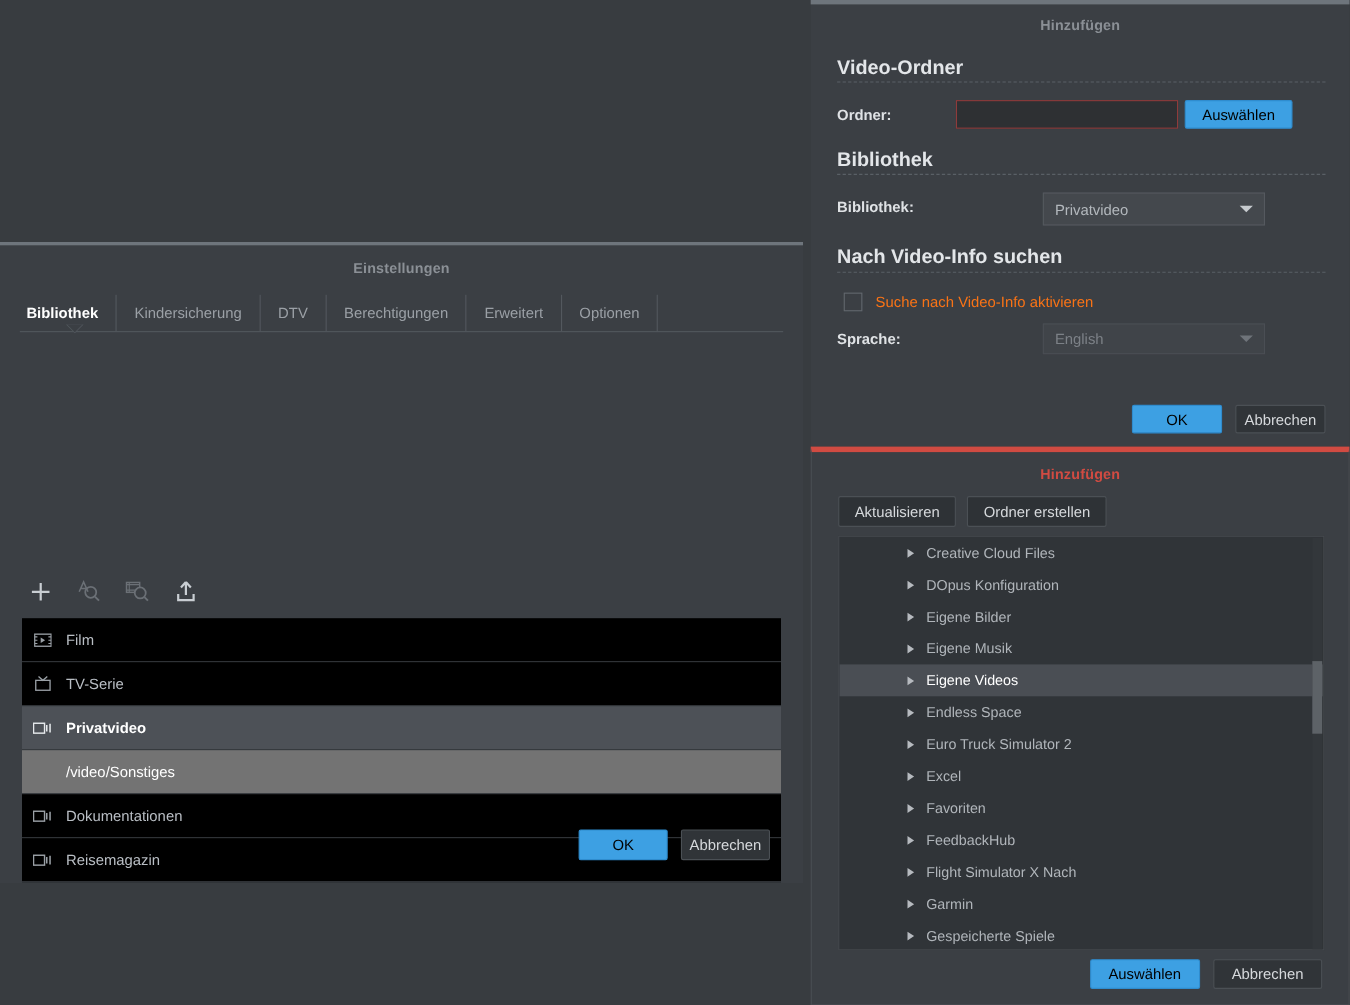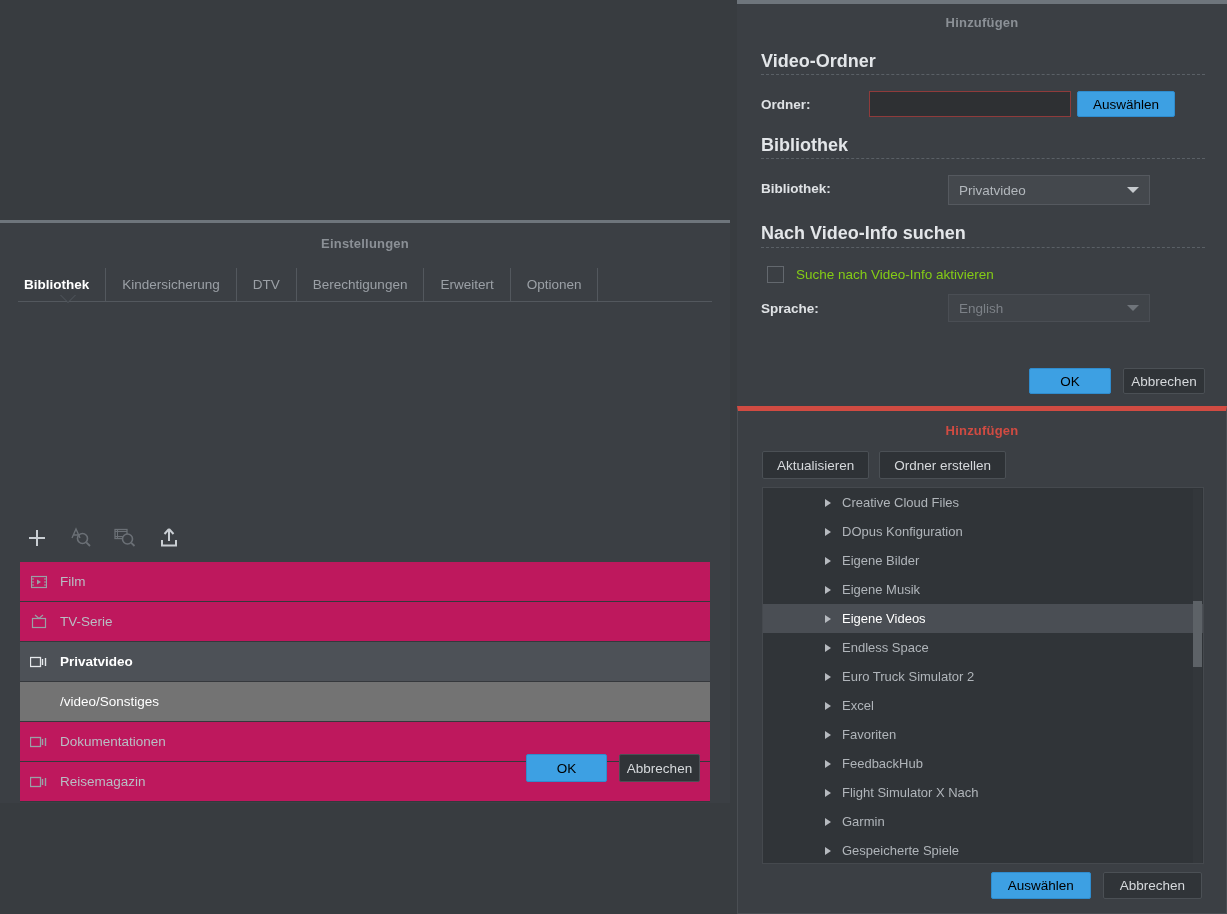--- a/index.html
+++ b/index.html
@@ -133,21 +133,21 @@
     position: absolute;
     left: 20px;
     top: 339px;
     width: 690px;
   }
   .lib-row {
     position: relative;
     height: 40px;
     display: flex;
     align-items: center;
-    background: #be185d;
+    background: #000000;
     border-bottom: 1px solid #35383c;
     cursor: pointer;
     box-sizing: border-box;
   }
   .lib-row.selected { background: #4d5157; }
   .lib-row.child { background: #737373; }
   .lib-ico {
     width: 26px;
     margin-left: 6px;
     display: flex; align-items: center; justify-content: center;
@@ -240,21 +240,21 @@
   }
   .checkbox-box {
     width: 17px; height: 17px;
     background: #3b3f44;
     border: 1px solid #63686e;
     box-sizing: border-box;
   }
   .checkbox-label {
     margin-left: 12px;
     font-size: 13.5px;
-    color: #84cc16;
+    color: #f97316;
   }
 
   #add-dialog-buttons {
     position: absolute;
     right: 22px;
     bottom: 12px;
     display: flex;
     gap: 12px;
   }
   #add-dialog-buttons .btn { width: 82px; height: 26px; }

